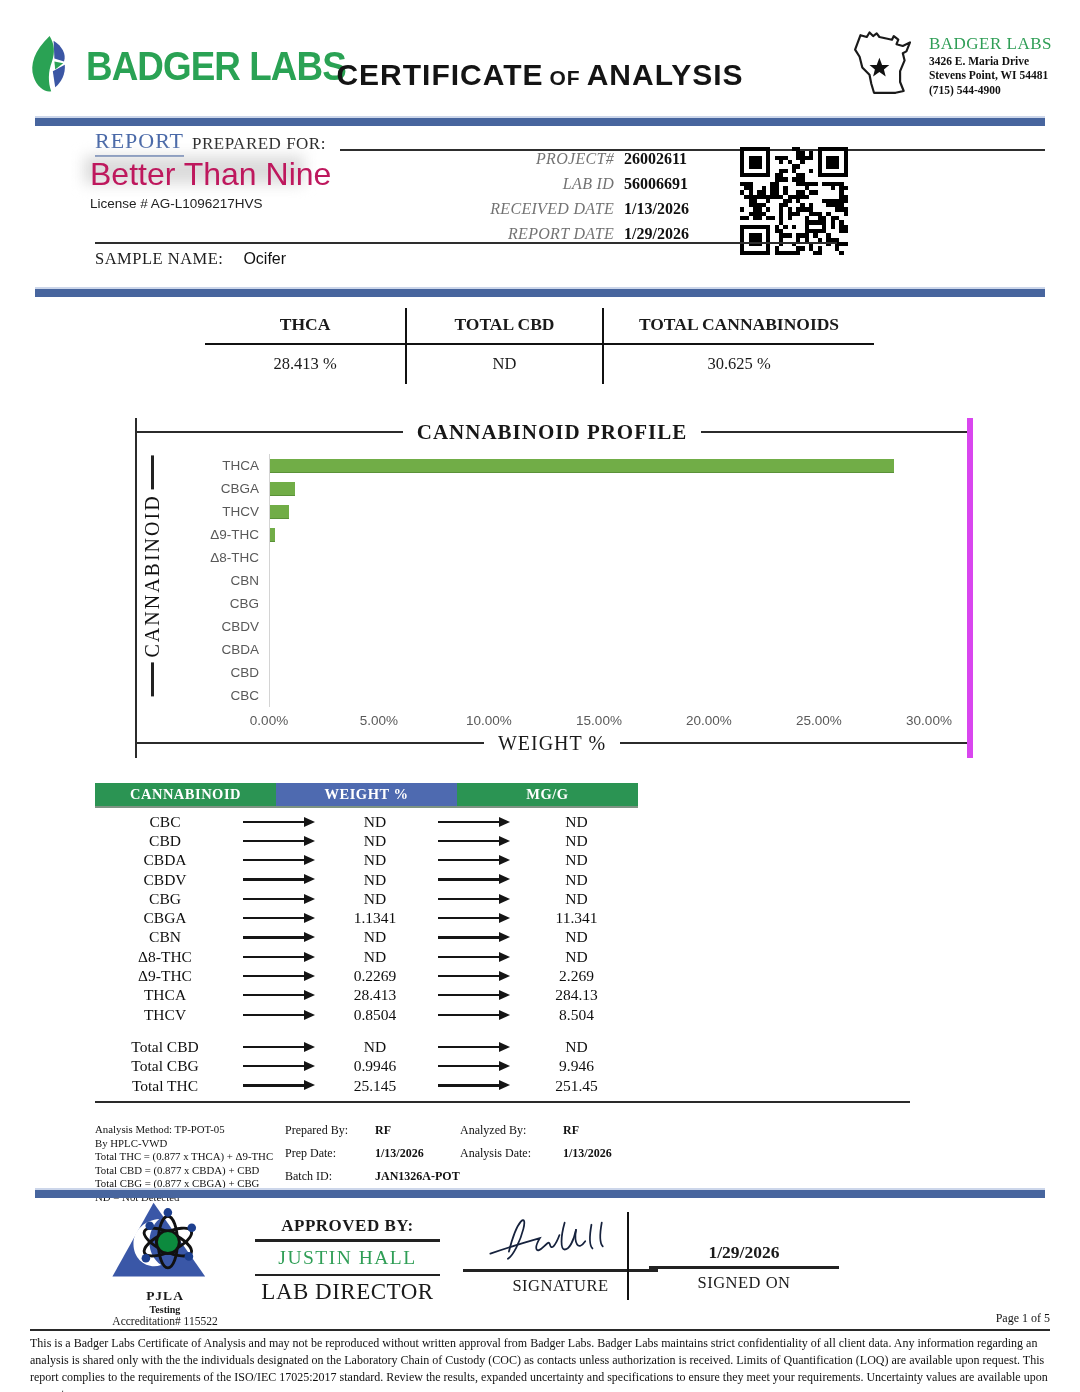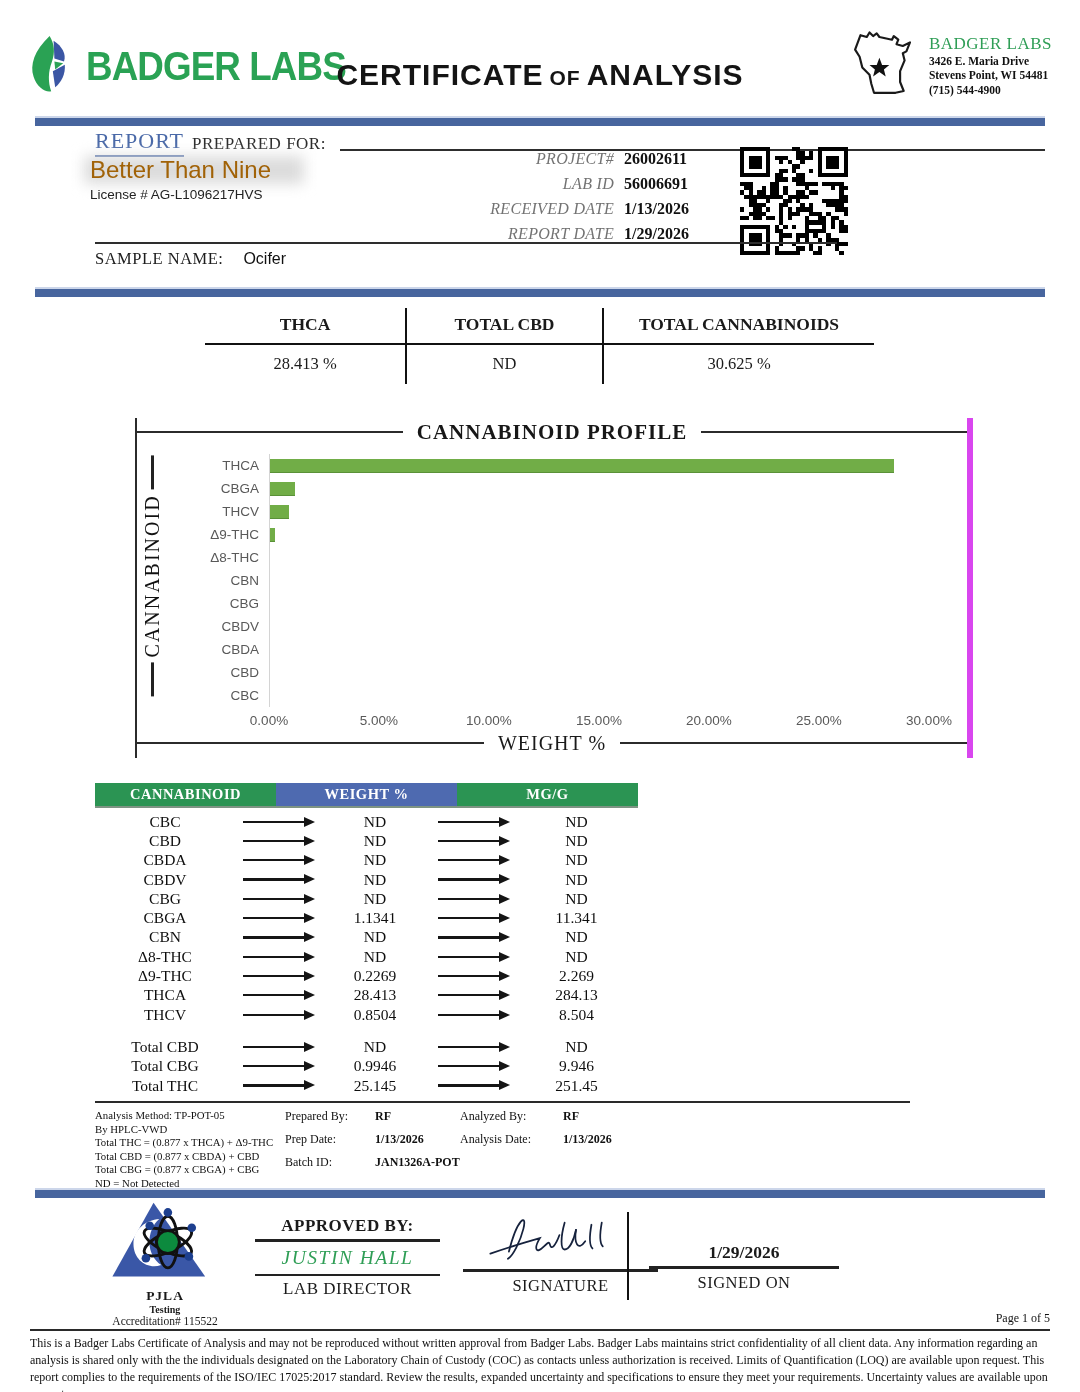--- a/index.html
+++ b/index.html
@@ -24,21 +24,21 @@
   .blue-bar{position:absolute;left:35px;width:1010px;height:8px;background:#47659e;border-top:2px solid #ccd6ea;}
 
   
   .report-head{position:absolute;top:128px;left:95px;width:950px;display:flex;align-items:flex-end;}
   .report-word{font-size:22px;color:#4a69a8;letter-spacing:1px;border-bottom:2px solid #4a69a8;padding-bottom:1px;}
   .prepared-word{font-size:17px;color:#2b2b2b;letter-spacing:.5px;margin-left:8px;padding-bottom:3px;}
   .head-rule{flex:1;height:2px;background:#2e2e2e;margin:0 0 6px 14px;}
 
   .client-block{position:absolute;top:156px;left:90px;width:330px;font-family:"Liberation Sans",sans-serif;}
   .client-redact{position:absolute;left:-6px;top:0px;width:220px;height:28px;background:#dcdcdc;filter:blur(7px);}
-  .client-name{position:relative;font-size:24px;color:#a16207;}
+  .client-name{position:relative;font-size:32px;color:#be185d;}
   .client-license{position:relative;font-size:13.5px;color:#222;margin-top:3px;}
 
   .fields{position:absolute;top:150px;left:460px;width:260px;}
   .field-row{display:flex;height:25px;align-items:baseline;}
   .f-label{flex:1;text-align:right;font-size:16px;color:#737373;letter-spacing:.3px;font-style:italic;}
   .f-value{width:96px;margin-left:10px;font-size:16px;font-weight:700;color:#111;}
 
   .qr{position:absolute;top:147px;left:740px;width:108px;height:108px;}
 
   .rule2{position:absolute;top:242px;left:95px;width:742px;height:2px;background:#2e2e2e;}
@@ -85,38 +85,38 @@
   .rt-body{padding-top:4px;}
   .rt-row{display:grid;grid-template-columns:140px 1fr 110px 1fr 123px;align-items:center;height:19.3px;}
   .rt-row span{font-size:15.5px;text-align:center;color:#0e0e0e;}
   .arrow{height:2.2px;background:#151515;position:relative;margin:0 14px 0 8px;}
   .arrow::after{content:"";position:absolute;right:-9px;top:-4px;width:0;height:0;
                 border-left:11px solid #151515;border-top:5px solid transparent;border-bottom:5px solid transparent;}
   .totals{margin-top:13px;}
 
   
   .notes{position:absolute;top:1101px;left:95px;width:815px;border-top:2.5px solid #2a2a2a;
-         padding-top:6px;display:grid;grid-template-columns:190px 175px auto;}
+         padding-top:20px;display:grid;grid-template-columns:190px 175px auto;}
   .note-left div{font-size:10.8px;line-height:1.26;color:#111;}
   .kv{display:flex;margin-bottom:8px;}
   .kv .k{font-size:12px;color:#111;}
   .kv .v{font-size:12px;font-weight:700;margin-left:8px;color:#111;}
   .note-mid .kv .k{width:82px;} .note-right .kv .k{width:95px;}
 
   
   .approval{position:absolute;top:1200px;left:35px;width:1010px;height:118px;}
   .pjla{position:absolute;left:50px;top:0px;width:160px;text-align:center;}
   .pjla-org{font-weight:700;font-size:13.5px;letter-spacing:1px;margin-top:-2px;}
   .pjla-sub{font-weight:700;font-size:10px;}
   .pjla-acc{font-size:11.5px;}
   .appr-block{position:absolute;left:220px;top:16px;width:185px;text-align:center;}
   .appr-label{font-size:17px;font-weight:700;letter-spacing:.5px;}
   .hline{height:2.5px;background:#222;margin:3px 0;}
-  .appr-name{font-size:19.5px;color:#2f9e56;letter-spacing:1.5px;padding:2px 0;font-style:italic;}
-  .appr-title{font-size:17px;letter-spacing:.5px;margin-top:3px;}
+  .appr-name{font-size:19.5px;color:#2f9e56;letter-spacing:1.5px;padding:2px 0;}
+  .appr-title{font-size:23px;letter-spacing:.5px;margin-top:3px;}
   .sig-block{position:absolute;left:428px;top:4px;width:195px;text-align:center;}
   .sig-label{font-size:16.5px;letter-spacing:.5px;margin-top:4px;}
   .vline{position:absolute;left:592px;top:12px;width:2px;height:88px;background:#111;}
   .date-block{position:absolute;left:614px;top:16px;width:190px;text-align:center;}
   .signed-date{font-size:17.5px;font-weight:700;margin-top:26px;}
   .signed-label{font-size:16.5px;letter-spacing:.5px;margin-top:4px;}
 
   .page-label{position:absolute;top:1311px;right:30px;font-size:12px;color:#111;}
   .foot-rule{position:absolute;top:1329px;left:30px;width:1020px;height:1.5px;background:#2a2a2a;}
   .disclaimer{position:absolute;top:1335px;left:30px;width:1020px;font-size:12px;line-height:1.42;color:#101010;}

